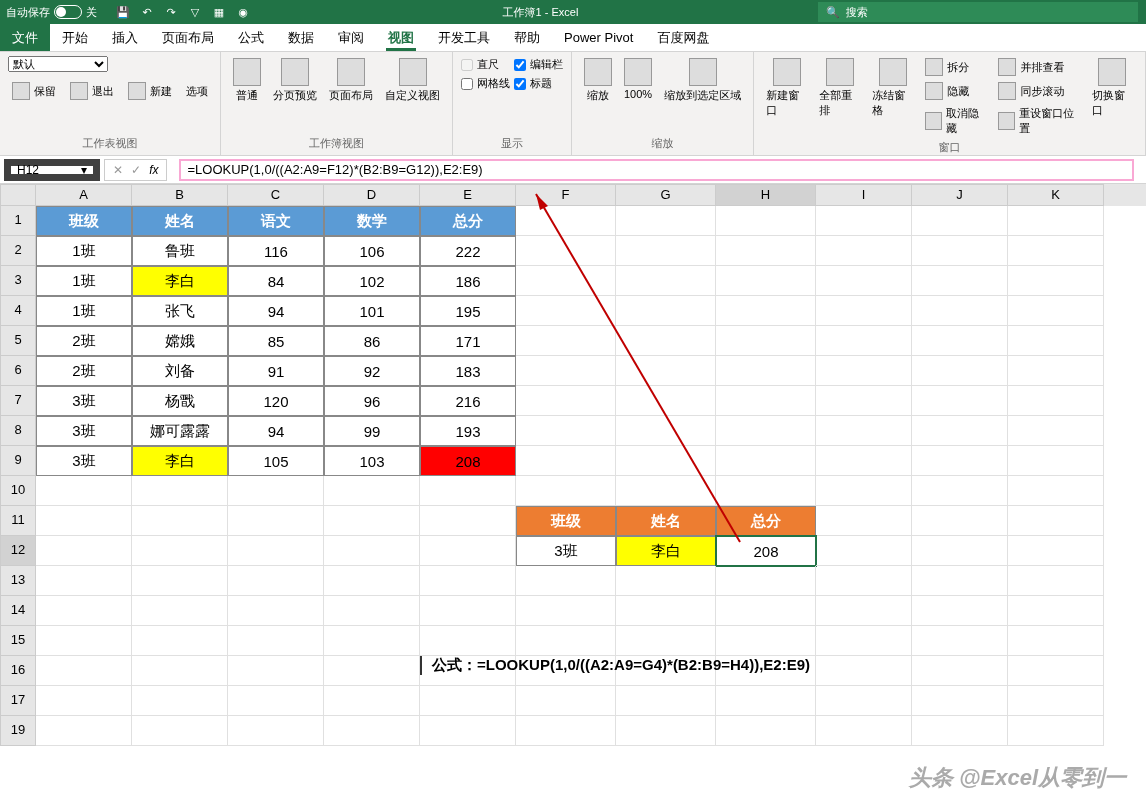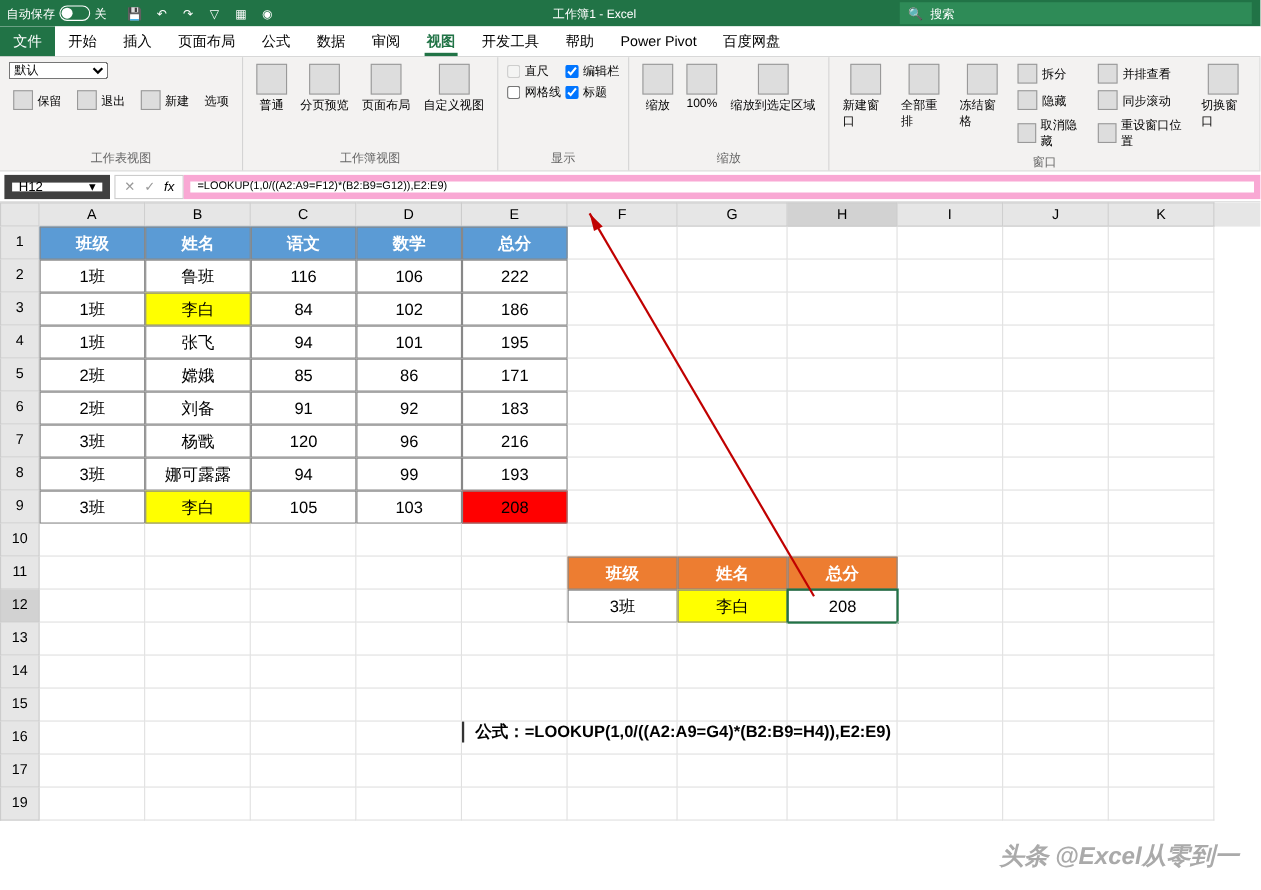--- a/index.html
+++ b/index.html
@@ -34,21 +34,21 @@
 .rcol { display: flex; flex-direction: column; gap: 2px; }
 .rcheck { display: flex; align-items: center; gap: 4px; font-size: 11px; padding: 1px 0; }
 .rcheck input { width: 12px; height: 12px; }
 
 
 .formula-bar { height: 28px; display: flex; align-items: center; border-bottom: 1px solid #d4d4d4; background: #fff; }
 .name-box { width: 96px; border: 7px solid #404040; height: 22px; margin: 0 4px; display: flex; align-items: center; padding: 0 6px; font-size: 12px; justify-content: space-between; }
 .fx-btns { display: flex; gap: 8px; padding: 0 8px; border: 1px solid #ccc; height: 22px; align-items: center; }
 .fx-btn { font-size: 12px; color: #999; cursor: pointer; }
 .fx-label { font-style: italic; font-size: 12px; }
-.formula-input { flex: 1; border: 6px solid #f9a8d4; height: 22px; margin: 0 0; padding: 0 6px; font-size: 10px; display: flex; align-items: center; }
+.formula-input { flex: 1; border: 2px solid #f9a8d4; height: 22px; margin: 0 12px; padding: 0 6px; font-size: 13px; display: flex; align-items: center; }
 
 
 .grid-area { position: relative; background: #fff; }
 .col-headers { display: flex; height: 22px; background: #e6e6e6; }
 .corner { width: 36px; border: 1px solid #ccc; background: #e6e6e6; }
 .col-h { border: 1px solid #ccc; border-left: none; text-align: center; font-size: 13px; line-height: 20px; background: #e6e6e6; }
 .col-h.active { background: #d2d2d2; }
 .row { display: flex; height: 30px; }
 .row-h { width: 36px; border: 1px solid #ccc; border-top: none; text-align: center; font-size: 13px; line-height: 28px; background: #e6e6e6; }
 .row-h.active { background: #d2d2d2; }
@@ -110,21 +110,21 @@
   <div class="rtab">开发工具</div>
   <div class="rtab">帮助</div>
   <div class="rtab">Power Pivot</div>
   <div class="rtab">百度网盘</div>
 </div>
 
 <div class="ribbon">
   <div class="rgroup">
     <div class="rgroup-body">
       <div class="rcol">
-        <select style="width:90px;font-size:11px"><option>默认</option></select>
+        <select style="width:100px;font-size:11px"><option>默认</option></select>
         <div class="rcol" style="flex-direction:row;gap:6px;margin-top:6px">
           <span class="rbtn small">
               <span class="ricon"></span>
               <span>保留</span>
             </span>
           <span class="rbtn small">
               <span class="ricon"></span>
               <span>退出</span>
             </span>
           <span class="rbtn small">

